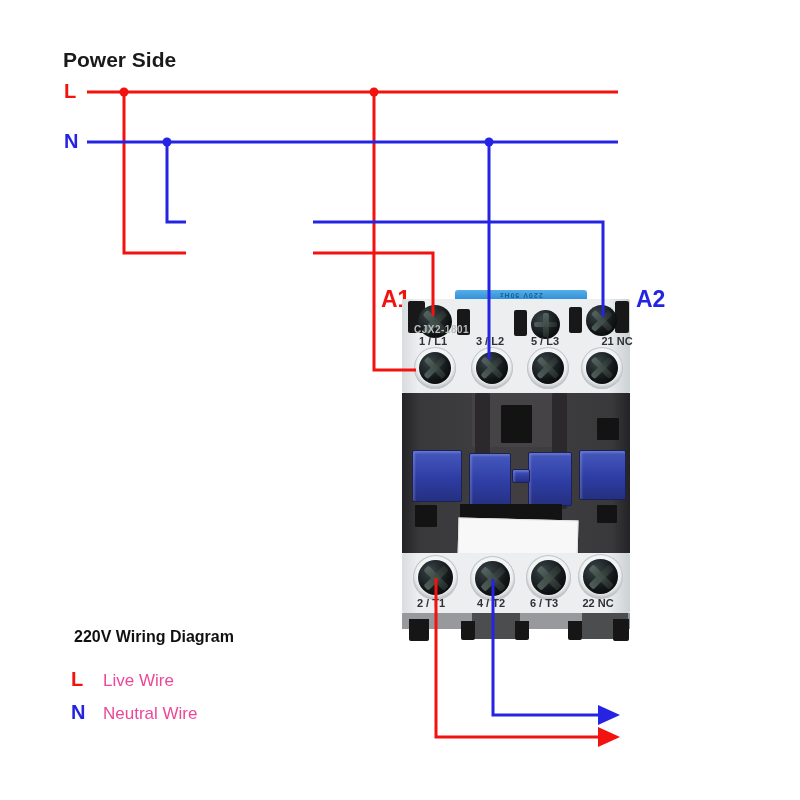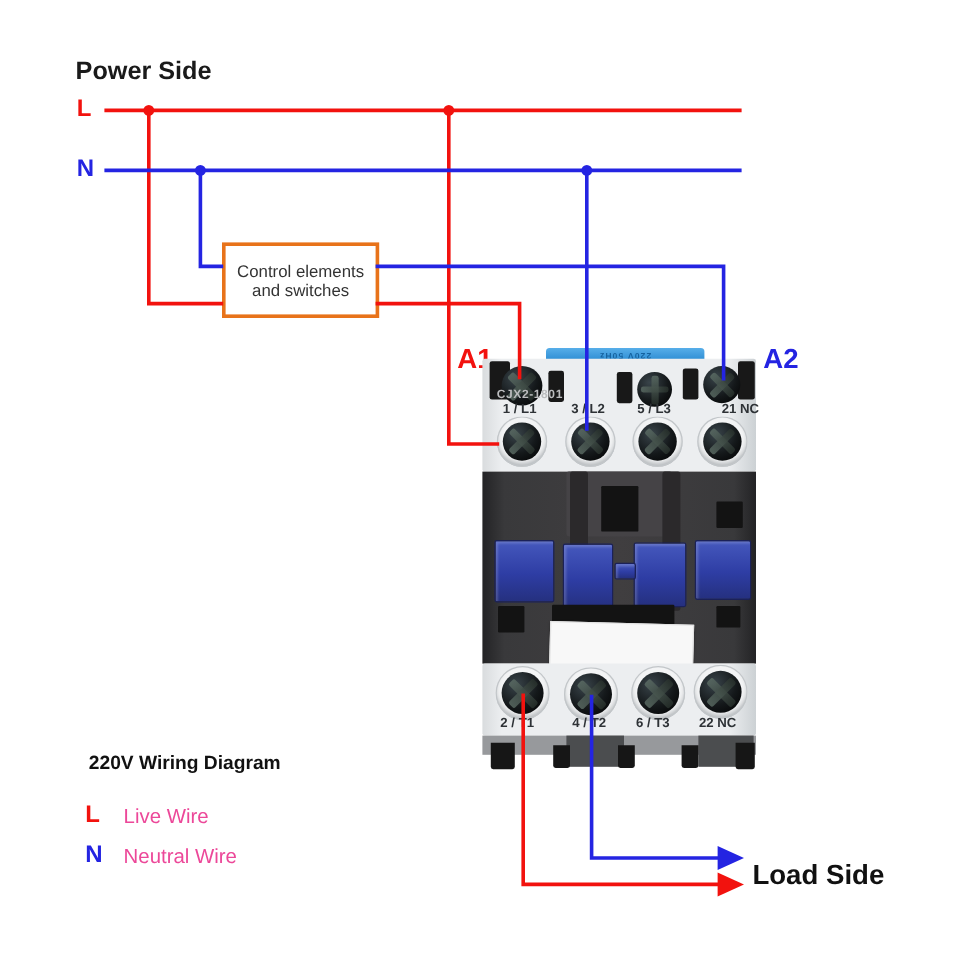--- a/index.html
+++ b/index.html
@@ -64,24 +64,20 @@
 </head>
 <body>
 
 <div id="stage">
 
   <div class="abs lbl title" style="left:63px;top:48px;">Power Side</div>
   <div class="abs lbl wire-sym red-t" style="left:64px;top:80px;">L</div>
   <div class="abs lbl wire-sym blue-t" style="left:64px;top:130px;">N</div>
 
 
-  <div class="abs ctrl-box">
-    <div>Control elements</div>
-    <div>and switches</div>
-  </div>
 
   <div class="abs lbl coilterm red-t" style="left:381px;top:286px;">A1</div>
   <div class="abs lbl coilterm blue-t" style="left:636px;top:286px;">A2</div>
 
   <div id="contactor" class="abs">
 
     <div class="abs strip">
       <span>220V 50Hz</span>
     </div>
 
@@ -184,15 +180,14 @@
 
     <polygon points="620,715 598,705 598,725" fill="#2424e2"></polygon>
     <polygon points="620,737 598,727 598,747" fill="#f2120e"></polygon>
   </svg>
 
   <div class="abs lbl legend-title" style="left:74px;top:628px;">220V Wiring Diagram</div>
   <div class="abs lbl wire-sym red-t" style="left:71px;top:668px;">L</div>
   <div class="abs lbl legend-item" style="left:103px;top:671px;">Live Wire</div>
   <div class="abs lbl wire-sym blue-t" style="left:71px;top:701px;">N</div>
   <div class="abs lbl legend-item" style="left:103px;top:704px;">Neutral Wire</div>
-  <div class="abs lbl loadside" style="left:627px;top:716px;">Load Side</div>
 
 </div>
 
 </body></html>

